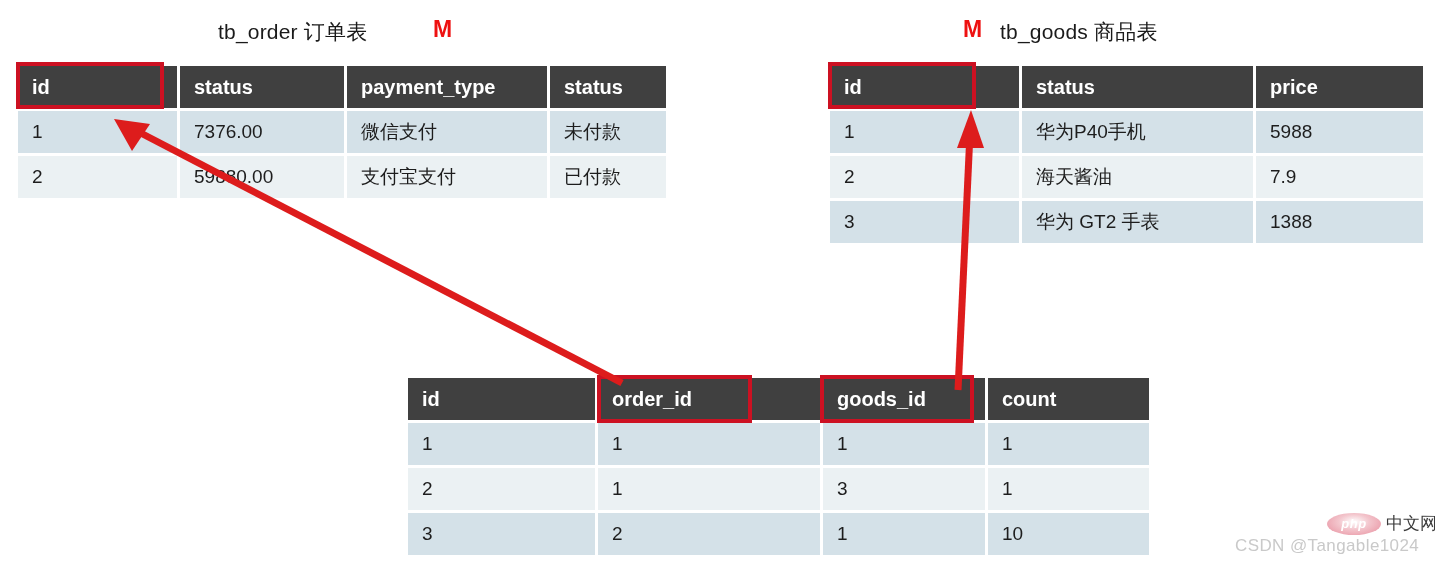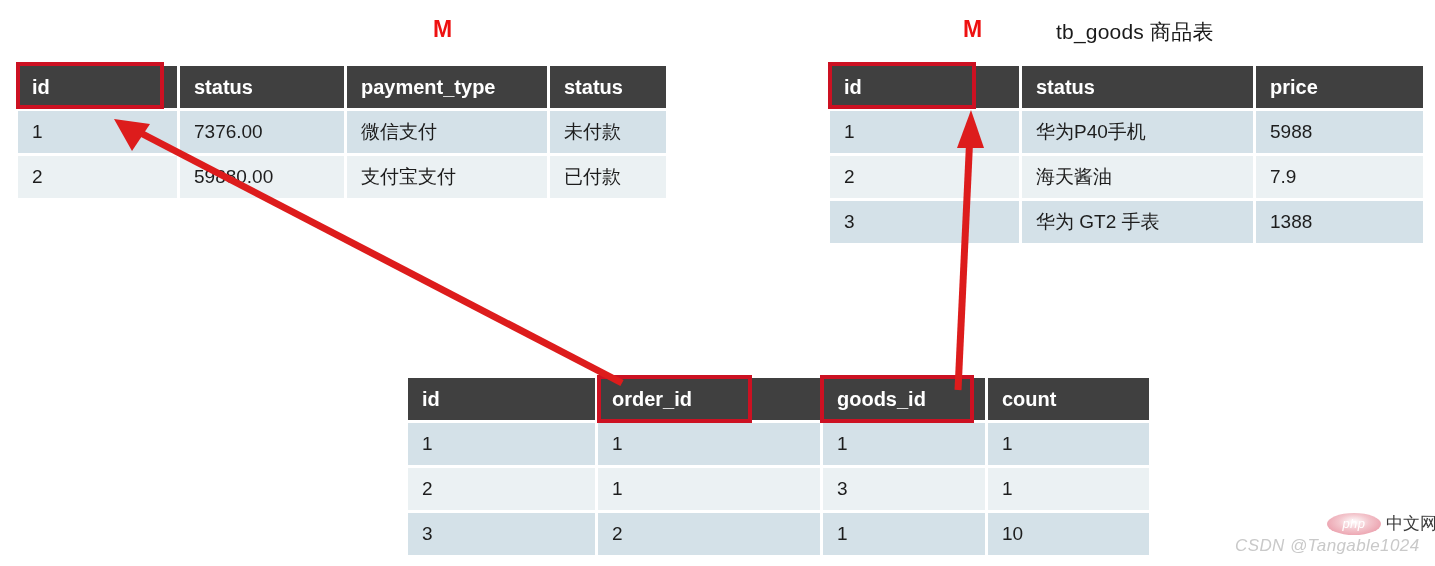--- a/index.html
+++ b/index.html
@@ -72,42 +72,42 @@
   
   .arrows{position:absolute;left:0;top:0;width:1435px;height:566px;pointer-events:none;}
 
   
   .wm{
     position:absolute;
     color:#c9c9c9;
     font-size:17px;
     white-space:nowrap;
     letter-spacing:.4px;
-    font-style:italic;
   }
   .php-logo{
     position:absolute;
     display:flex;align-items:center;gap:5px;
   }
   .php-pill{
     width:54px;height:22px;border-radius:50%;
     background:radial-gradient(ellipse at 50% 40%, #ffffff 0%, #f3c6cd 40%, #e78c9c 100%);
     display:flex;align-items:center;justify-content:center;
-    font-size:13px;font-style:italic;font-weight:normal;color:#ffffff;
+    font-size:13px;font-style:italic;font-weight:bold;color:#ffffff;
     letter-spacing:.5px;
   }
   .php-cn{
     font-size:17px;color:#3a3a3a;white-space:nowrap;font-weight:400;
   }
 </style>
 </head>
 <body>
 
 <div class="stage">
 
+  <div class="tbl-title" style="left:218px;top:18px;">tb_order 订单表</div>
   <div class="m-flag" style="left:433px;top:16px;">M</div>
 
   <table class="tbl" style="left:18px;top:66px;width:648px;">
     <colgroup>
       <col style="width:162px">
         <col style="width:167px">
       <col style="width:203px">
         <col style="width:116px">
     </colgroup>
     <thead>
@@ -130,21 +130,21 @@
         <td>59880.00</td>
         <td>支付宝支付</td>
         <td>已付款</td>
       </tr>
     </tbody>
   </table>
 
   <div class="hl" style="left:16px;top:62px;width:148px;height:47px;"></div>
 
   <div class="m-flag" style="left:963px;top:16px;">M</div>
-  <div class="tbl-title" style="left:1056px;top:18px;">tb_goods 商品表</div>
+  <div class="tbl-title" style="left:1000px;top:18px;">tb_goods 商品表</div>
 
   <table class="tbl" style="left:830px;top:66px;width:593px;">
     <colgroup>
       <col style="width:192px">
         <col style="width:234px">
         <col style="width:167px">
     </colgroup>
     <thead>
       <tr>
         <th>id</th>

